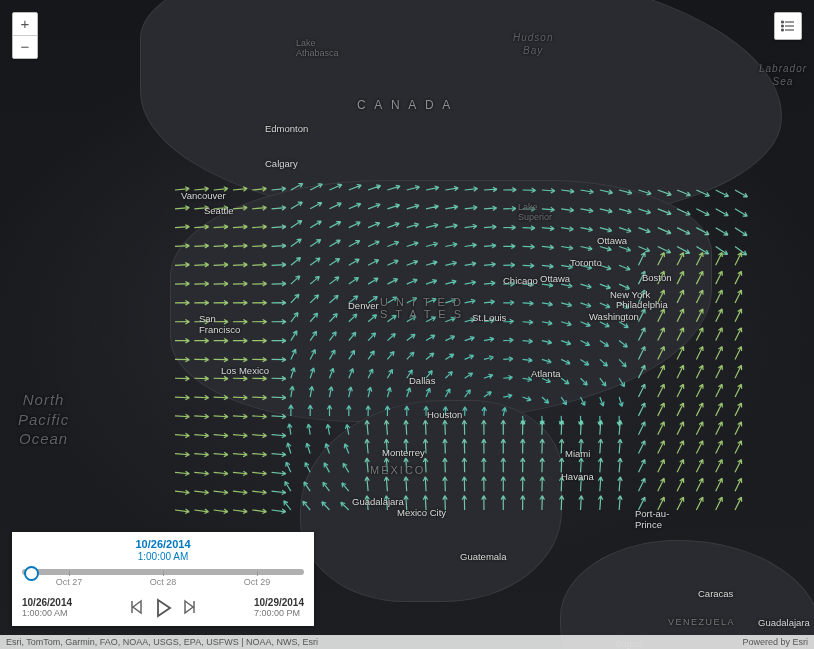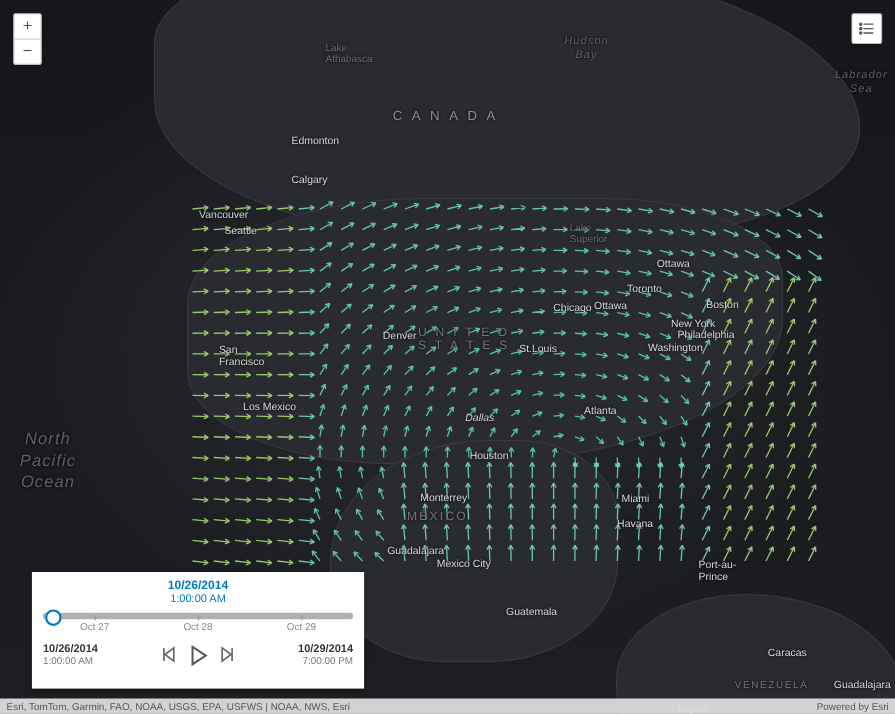--- a/index.html
+++ b/index.html
@@ -72,24 +72,23 @@
 
   #vectors { position: absolute; inset: 0; pointer-events: none; }
 
   
   .time {
     position: absolute;
     left: 12px; bottom: 23px;
     width: 282px;
     background: #fff;
     box-shadow: 0 1px 4px rgba(0,0,0,.4);
-    padding: 6px 10px 20px;
+    padding: 6px 10px 8px;
     color: #444;
     font-size: 10px;
-    margin-left: 17px;
   }
   .time .current { text-align: center; color: #0079c1; line-height: 1.2; margin-bottom: 6px;}
   .time .current .d { font-size: 11px; font-weight: 600;}
   .time .track {
     position: relative;
     height: 6px;
     background: #b0b0b0;
     border-radius: 3px;
     margin: 6px 0 2px;
   }
@@ -114,21 +113,21 @@
     content:"";
     position:absolute; top:-6px; left:50%;
     width:1px; height:5px; background:#999;
   }
   .time .row {
     display: flex;
     justify-content: space-between;
     align-items: center;
     margin-top: 10px;
   }
-  .time .row .end { text-align: right; }
+  .time .row .end { text-align: left; }
   .time .row .dt { font-weight:600; font-size:10px; color:#333; }
   .time .row .tm { font-size:9px; color:#777; }
   .controls { display:flex; gap:10px; }
   .controls svg { cursor:pointer; }
 
   .attrib {
     position: absolute;
     left: 0; right: 0; bottom: 0;
     height: 14px;
     background: rgba(230,230,230,.9);
@@ -705,21 +704,21 @@
       <div class="label ocean" style="left: 759px; top: 62px; font-size: 10px;">Labrador<br>Sea</div>
       <div class="label region" style="left: 296px; top: 38px;">Lake<br>Athabasca</div>
       <div class="label region" style="left: 518px; top: 202px;">Lake<br>Superior</div>
       <div class="label " style="left: 265px; top: 123px;">Edmonton</div>
       <div class="label " style="left: 265px; top: 158px;">Calgary</div>
       <div class="label " style="left: 181px; top: 190px;">Vancouver</div>
       <div class="label " style="left: 204px; top: 205px;">Seattle</div>
       <div class="label " style="left: 199px; top: 313px;">San<br>Francisco</div>
       <div class="label " style="left: 221px; top: 365px;">Los Mexico</div>
       <div class="label " style="left: 348px; top: 300px;">Denver</div>
-      <div class="label " style="left: 423px; top: 375px; font-style: italic;">Dallas</div>
+      <div class="label " style="left: 409px; top: 375px;">Dallas</div>
       <div class="label " style="left: 427px; top: 409px;">Houston</div>
       <div class="label " style="left: 472px; top: 312px;">St.Louis</div>
       <div class="label " style="left: 503px; top: 275px;">Chicago</div>
       <div class="label " style="left: 540px; top: 273px;">Ottawa</div>
       <div class="label " style="left: 570px; top: 257px;">Toronto</div>
       <div class="label " style="left: 597px; top: 235px;">Ottawa</div>
       <div class="label " style="left: 642px; top: 272px;">Boston</div>
       <div class="label " style="left: 610px; top: 289px;">New York</div>
       <div class="label " style="left: 616px; top: 299px;">Philadelphia</div>
       <div class="label " style="left: 589px; top: 311px;">Washington</div>

